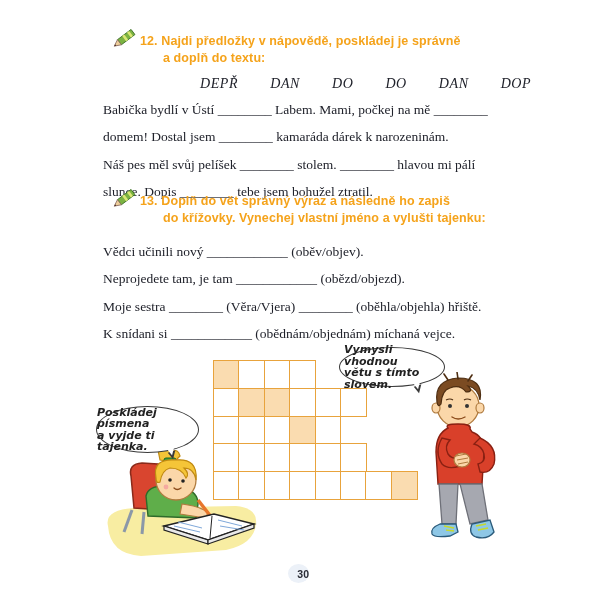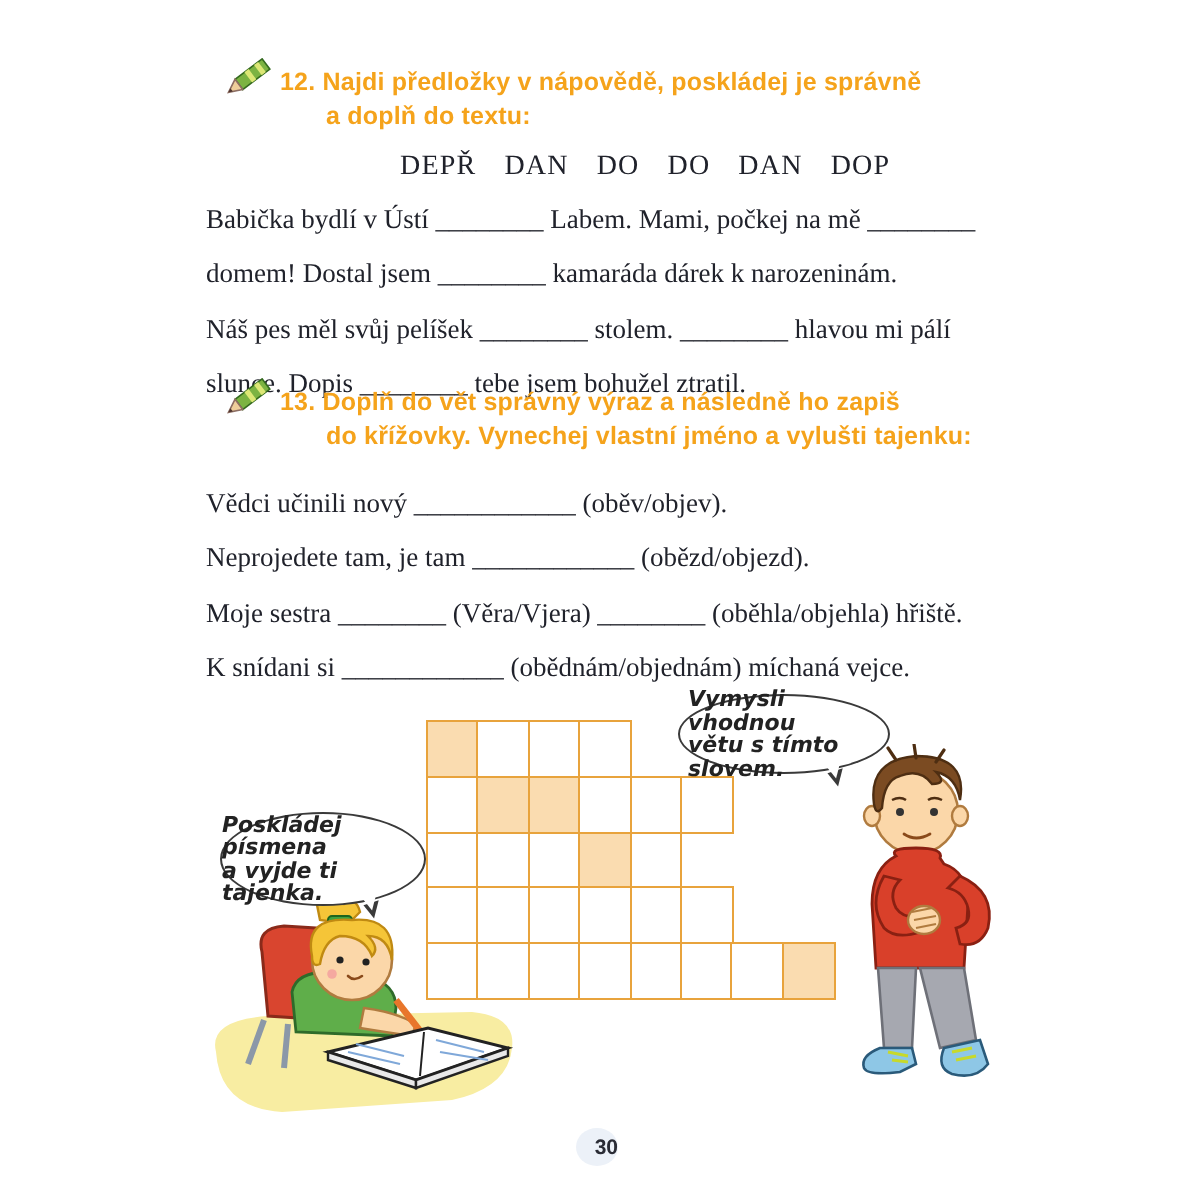--- a/index.html
+++ b/index.html
@@ -27,23 +27,24 @@
     font-size:12.5px;
     line-height:16.5px;
     color:var(--heading-orange);
     letter-spacing:.1px;
   }
   .ex-heading .line2{padding-left:23px;}
   .pencil-icon{position:absolute;width:30px;height:26px;}
   
   .hint-row{
     position:absolute;left:200px;top:76px;
-    display:flex;gap:14px;
+    display:flex;gap:32px;
     font-size:14px;letter-spacing:.6px;
     color:var(--text);
+    font-style:italic;
   }
   
   .text-block{position:absolute;left:103px;font-size:13.5px;}
   .text-block .text-line{height:27.4px;line-height:27.4px;white-space:nowrap;}
   
   .cw{position:absolute;left:213px;top:360px;}
   .cw-row{display:flex;}
   .cw-row + .cw-row{margin-top:-1.5px;}
   .cw-cell{
     width:26.9px;height:29.3px;
@@ -66,21 +67,21 @@
     font-size:11px;line-height:11.5px;
     color:#222;
     z-index:5;
   }
   .bubble::before,.bubble::after{
     content:'';position:absolute;width:0;height:0;
     border:8px solid transparent;border-left-width:3px;border-right-width:5px;
   }
   .bubble::before{border-top-color:var(--bubble-border);bottom:-15px;right:20px;transform:rotate(-18deg);}
   .bubble::after{border-top-color:#fff;bottom:-11px;right:21px;transform:rotate(-18deg);}
-  .bubble-girl{left:110px;top:406px;width:101px;height:45px;}
+  .bubble-girl{left:96px;top:406px;width:101px;height:45px;}
   .bubble-boy{left:339px;top:347px;width:96px;height:34px;padding:2px 4px;}
   
   .girl-illu{position:absolute;left:86px;top:448px;z-index:2;}
   .boy-illu{position:absolute;left:404px;top:372px;z-index:2;}
   
   .page-num{
     position:absolute;left:288px;top:564px;
     width:21px;height:19px;border-radius:50%;
     background:#ECF1F8;
     display:flex;align-items:center;justify-content:flex-end;

